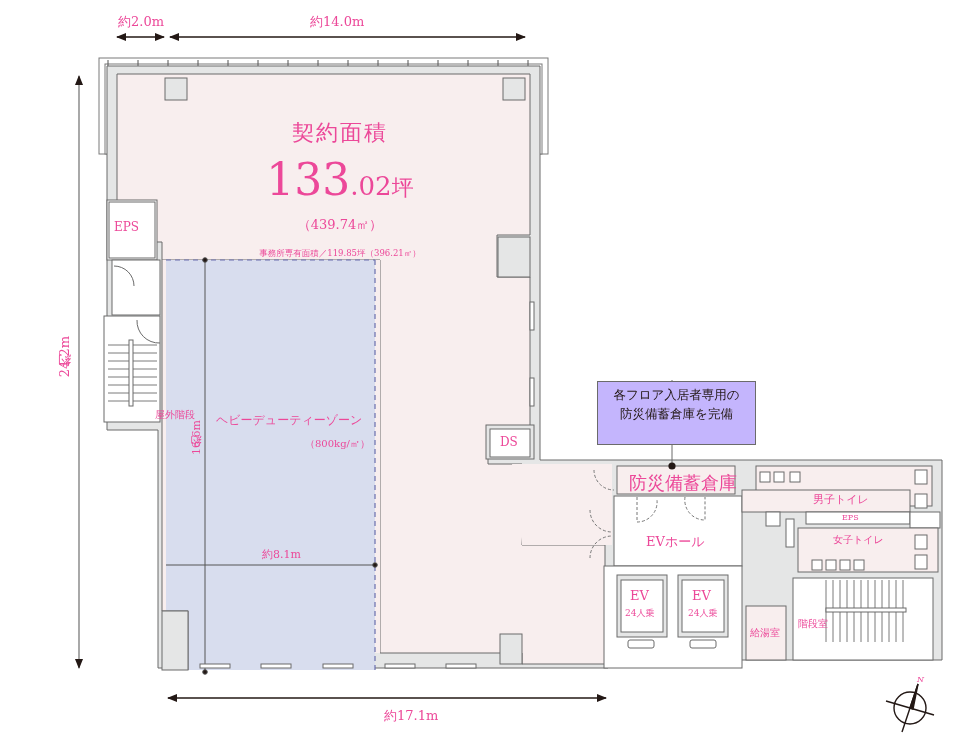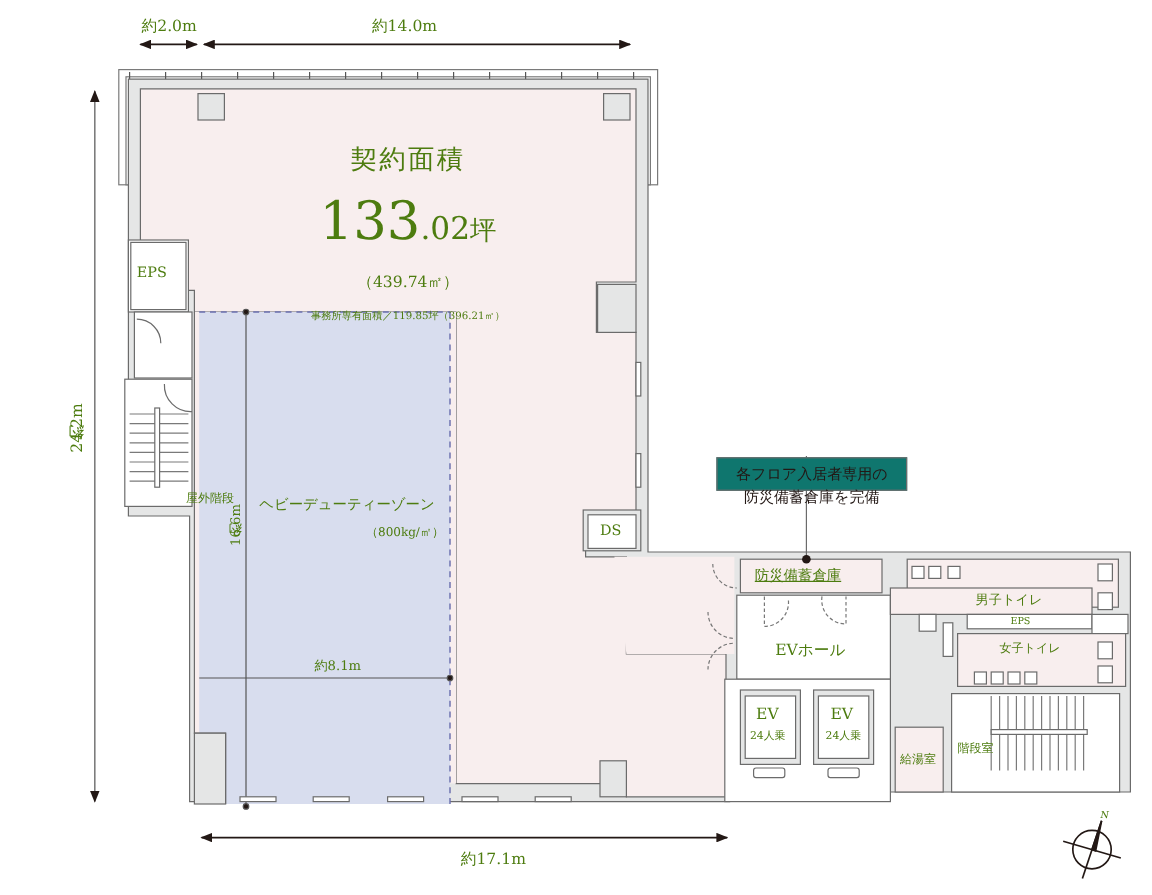--- a/index.html
+++ b/index.html
@@ -1,32 +1,32 @@
 <!DOCTYPE html>
 <html><head>
 <meta charset="utf-8">
 <style>
   html, body { margin:0; padding:0; background:#ffffff; }
   body { width:960px; height:746px; position:relative; overflow:hidden;
          font-family:"DejaVu Serif","Liberation Serif",serif; color:#231815; }
   svg { position:absolute; left:0; top:0; }
-  .lbl { position:absolute; white-space:nowrap; color:#4d7c0f;
+  .lbl { position:absolute; white-space:nowrap; color:#ec4899;
          font-family:"DejaVu Serif","Liberation Serif",serif; }
   .dim { font-size:13px; }
   .title { font-size:22px; letter-spacing:2px; }
-  .bigarea { font-size:44px; line-height:62px; }
+  .bigarea { font-size:44px; line-height:52px; }
   .bigarea .dec { font-size:26px; }
   .bigarea .unit { font-size:22px; }
   .sub { font-size:13px; }
   .tiny { font-size:8.5px; }
   .room { font-size:12px; }
   .room-s { font-size:10px;margin-left:47px; }
   .vert { writing-mode:vertical-rl; transform:rotate(180deg); }
-  .callout { position:absolute; left:597px; top:381px; width:159px; height:28px;
-             border:1px solid #6b6b6b; background:#0f766e; font-size:12.5px; line-height:19px;
+  .callout { position:absolute; left:597px; top:381px; width:159px; height:64px;
+             border:1px solid #6b6b6b; background:#c4b5fd; font-size:12.5px; line-height:19px;
              text-align:center; padding-top:3px; box-sizing:border-box; }
 </style>
 </head>
 <body>
 
 <svg width="960" height="746" viewBox="0 0 960 746" xmlns="http://www.w3.org/2000/svg">
   <defs>
     <marker id="arr" markerWidth="10" markerHeight="8" refX="9" refY="4" orient="auto-start-reverse" markerUnits="userSpaceOnUse">
       <path d="M0,0 L10,4 L0,8 Z" fill="#231815"></path>
     </marker>
@@ -204,21 +204,21 @@
 
 <span class="lbl room" style="left:114px;top:220px;">EPS</span>
 <span class="lbl room-s" style="left:108px;top:408px;">屋外階段</span>
 <span class="lbl room" style="left:500px;top:435px;">DS</span>
 
 <div class="callout">
   <div>各フロア入居者専用の</div>
   <div>防災備蓄倉庫を完備</div>
 </div>
 
-<span class="lbl" style="left:629px;top:471px;font-size:12px;text-decoration:underline;">防災備蓄倉庫</span>
+<span class="lbl" style="left:629px;top:471px;font-size:18px;">防災備蓄倉庫</span>
 <span class="lbl room" style="left:646px;top:533px;font-size:13px;">EVホール</span>
 <span class="lbl" style="left:630px;top:588px;font-size:13px;">EV</span>
 <span class="lbl" style="left:625px;top:607px;font-size:9px;">24人乗</span>
 <span class="lbl" style="left:692px;top:588px;font-size:13px;">EV</span>
 <span class="lbl" style="left:688px;top:607px;font-size:9px;">24人乗</span>
 
 <span class="lbl" style="left:813px;top:492px;font-size:11px;text-align:center;">男子トイレ</span>
 <span class="lbl" style="left:842px;top:513px;font-size:8px;">EPS</span>
 <span class="lbl" style="left:833px;top:533px;font-size:10px;">女子トイレ</span>
 <span class="lbl" style="left:750px;top:626px;font-size:10px;">給湯室</span>

